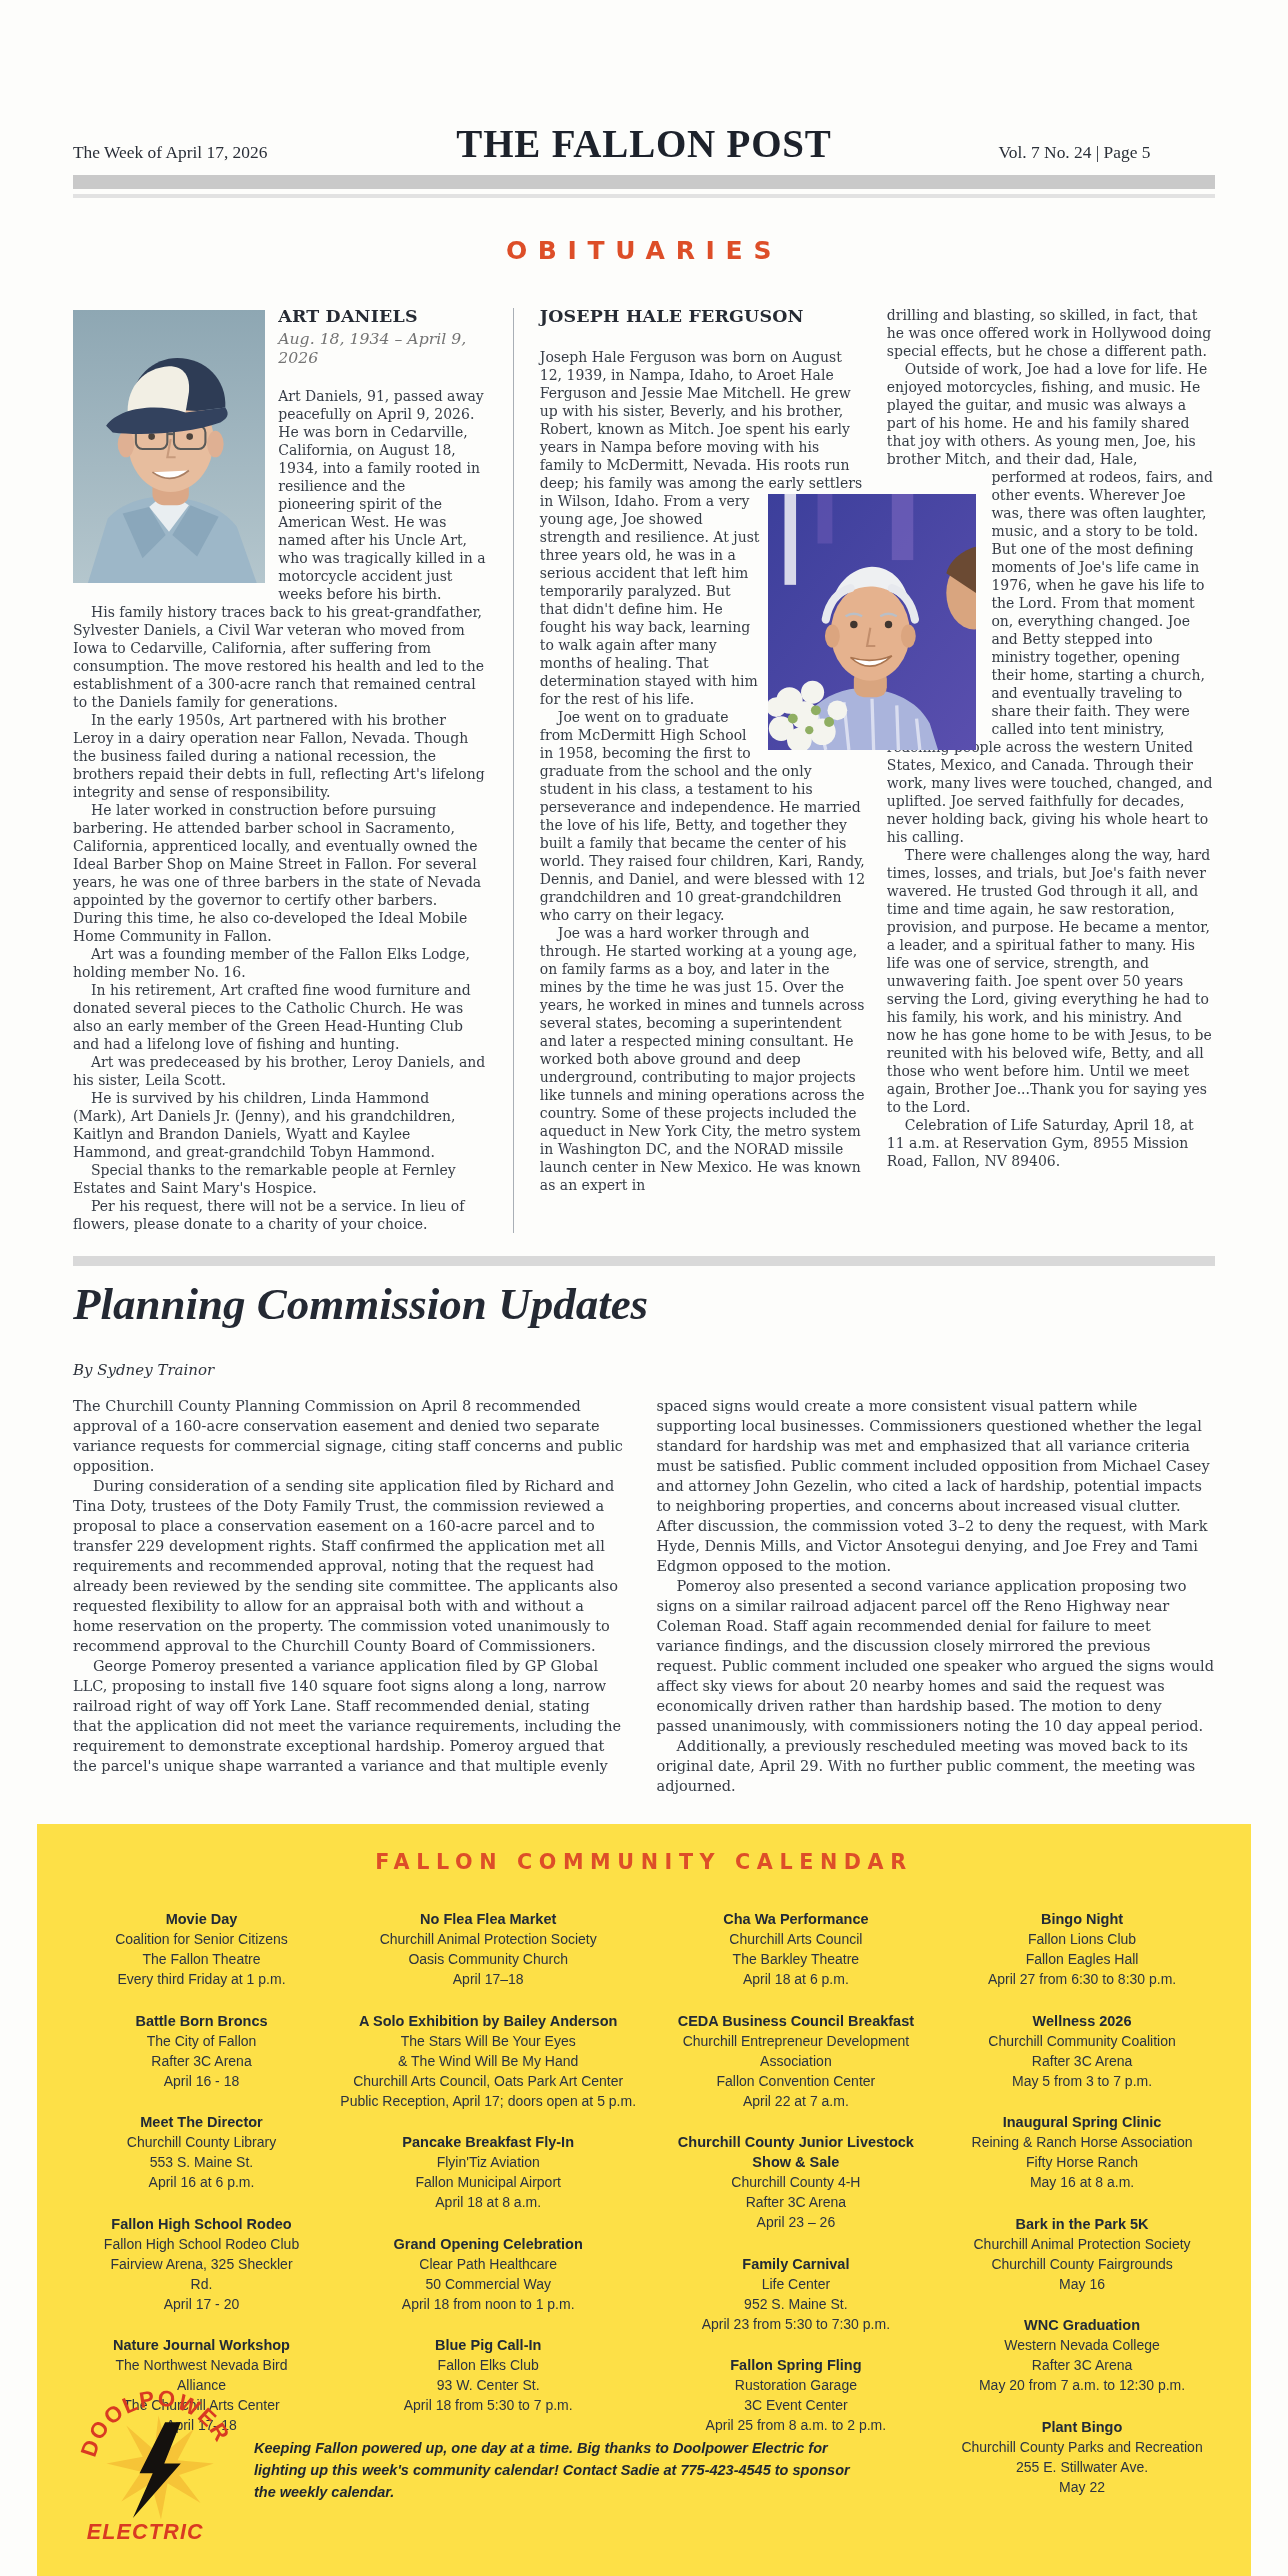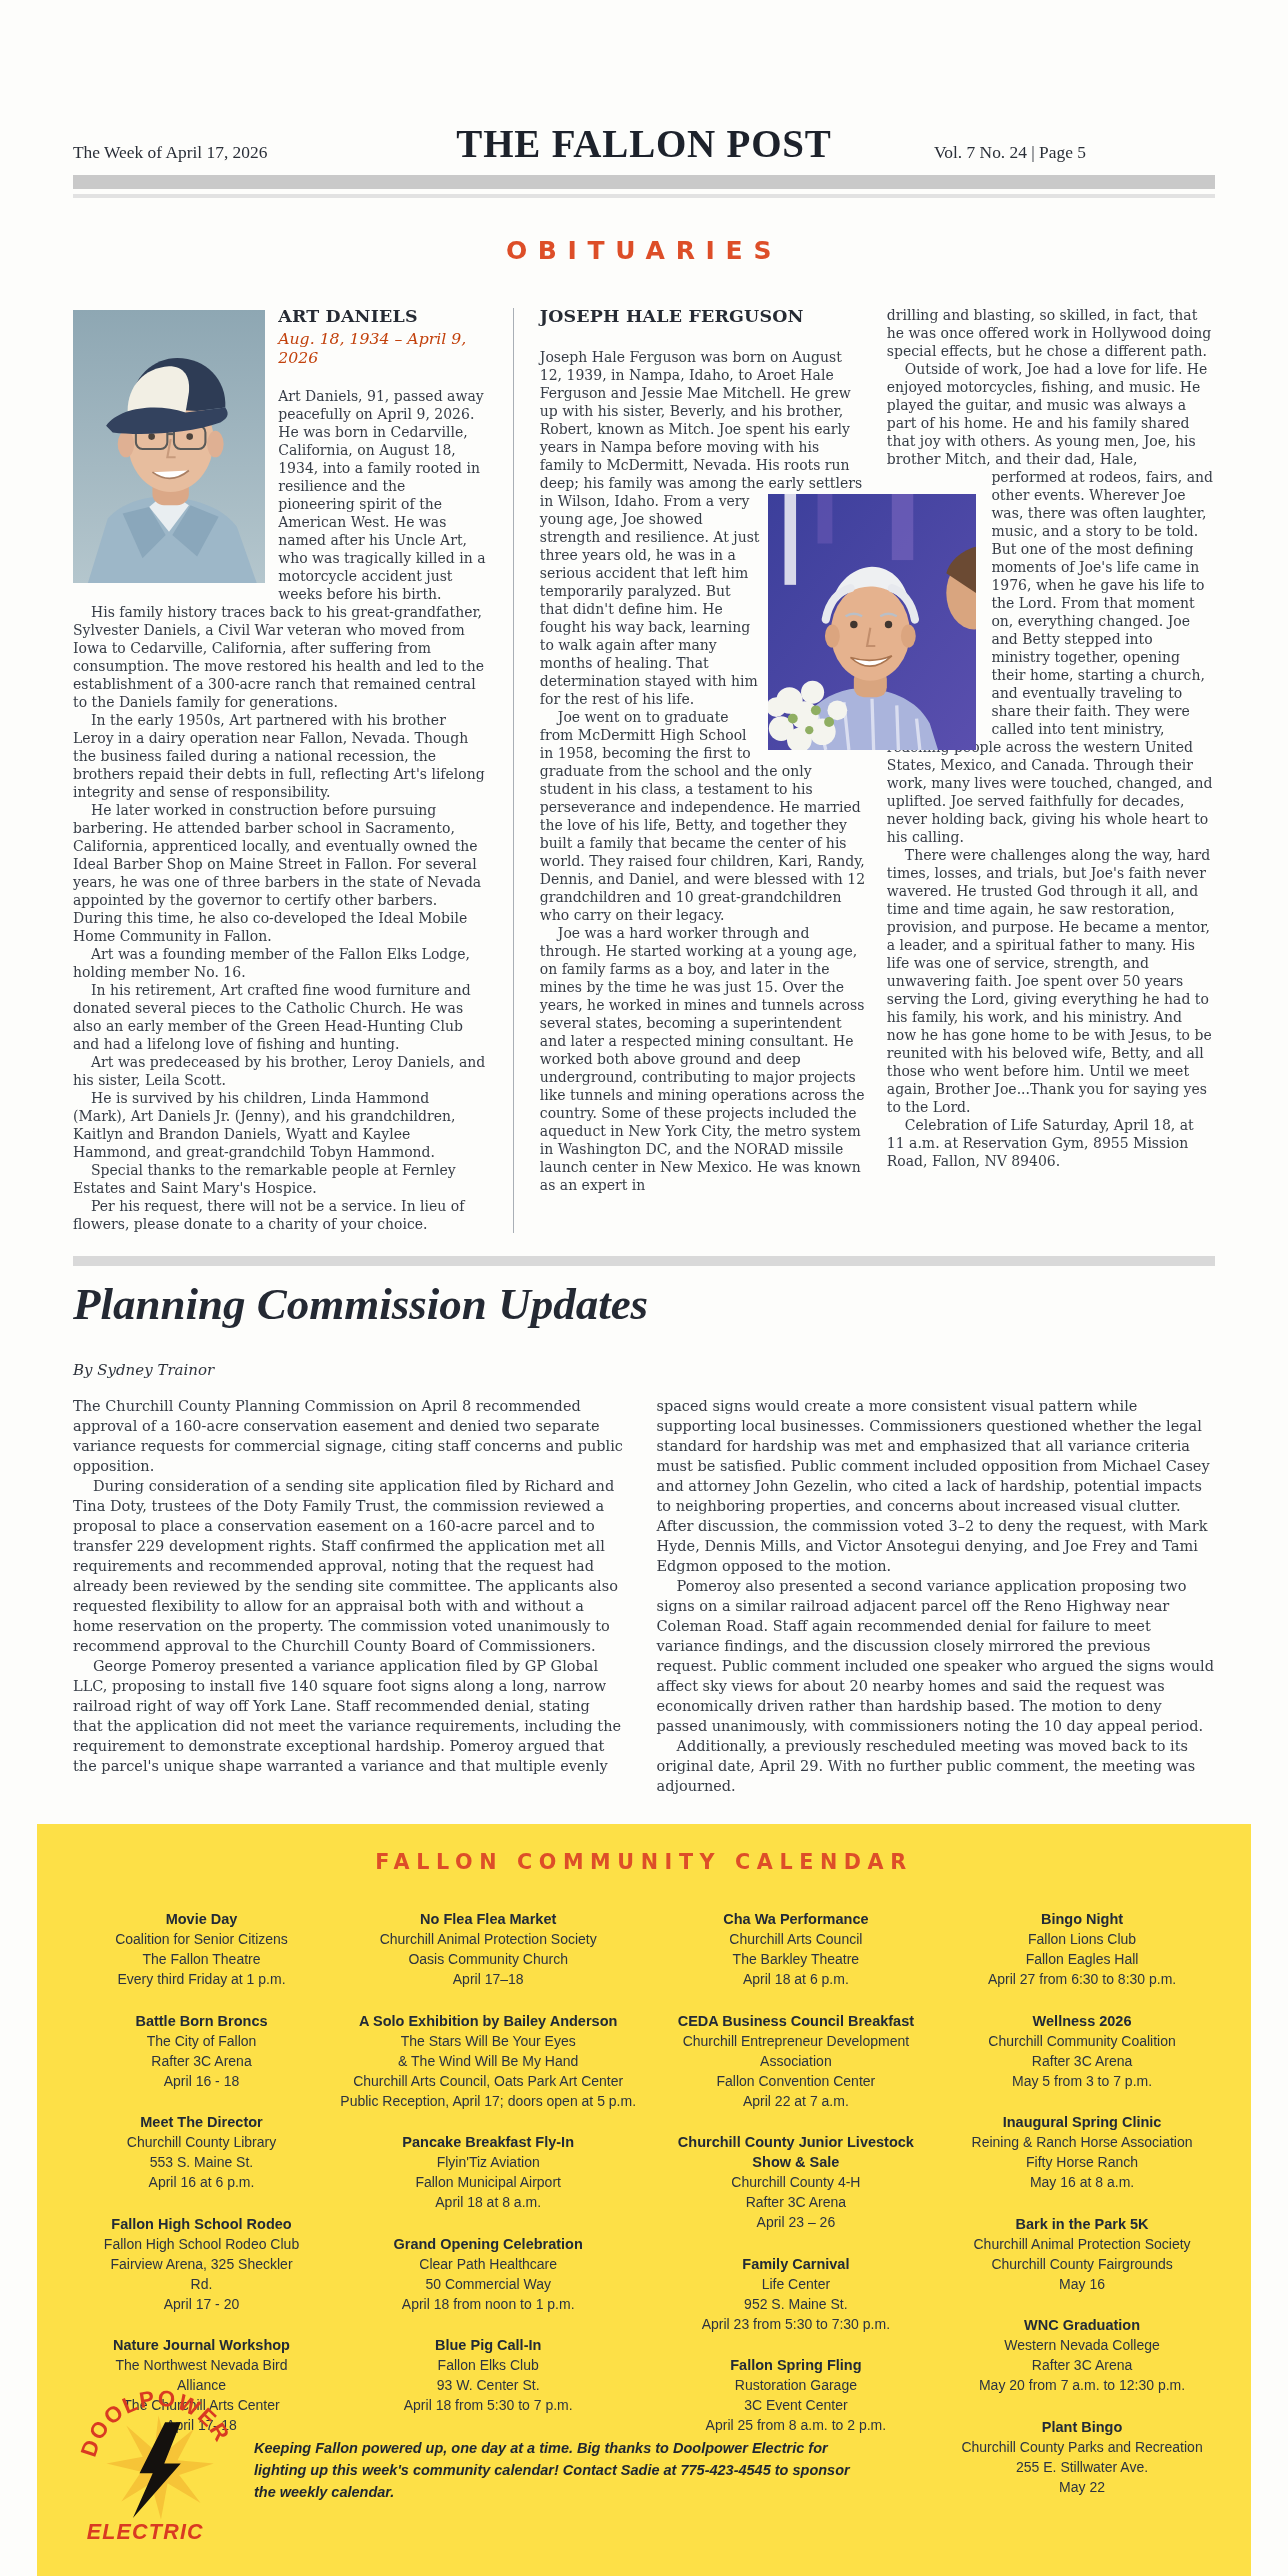--- a/index.html
+++ b/index.html
@@ -9,39 +9,39 @@
     position:relative;overflow:hidden;
     font-family:"DejaVu Serif", serif;color:#363c46;
   }
   .inner{padding:124px 73px 0 73px;}
 
   
   .hdr{display:flex;align-items:flex-end;}
   .hdr-left{width:281px;font-size:17.4px;color:#2a2f38;font-family:"Liberation Serif",serif;}
   .hdr-center{flex:1;text-align:center;font-family:"Liberation Serif",serif;
     font-weight:bold;font-size:39px;letter-spacing:0.8px;color:#1d222b;line-height:1;}
-  .hdr-right{width:281px;text-align:left;font-size:17.4px;color:#2a2f38;font-family:"Liberation Serif",serif;}
+  .hdr-right{width:281px;text-align:center;font-size:17.4px;color:#2a2f38;font-family:"Liberation Serif",serif;}
   .rule-thick{height:14px;background:#c9c9c9;margin-top:12.4px;}
   .rule-thin{height:4.1px;background:#e2e2e2;margin-top:5px;}
 
   
   .obit-title{margin-top:38px;text-align:center;font-family:"DejaVu Sans",sans-serif;
     font-weight:bold;font-size:25px;letter-spacing:10.7px;color:#dd4e28;}
 
   
   .obit-cols{display:flex;margin-top:41px;}
   .obit-col1{width:413px;}
   .obit-vdiv{width:0.8px;background:#a9afb6;margin:1.7px 26.5px 0 26.5px;}
   .obit-col2{width:327px;margin-right:20px;}
   .obit-col3{width:328px;}
   .body-p{margin:0;font-size:14px;line-height:18px;text-align:left;}
   .indent{text-indent:18px;}
   .obit-name{font-size:17.4px;font-weight:bold;color:#262b34;letter-spacing:0.2px;margin:0;
     font-family:"DejaVu Serif",serif;}
-  .obit-dates{font-style:italic;font-size:15.7px;margin:2.5px 0 20px 0;color:#c2410c;}
+  .obit-dates{font-style:italic;font-size:15.7px;margin:2.5px 0 20px 0;color:#737373;}
   .obit-name.joe{margin-bottom:21.5px;}
 
   .art-photo{float:left;width:192px;height:273px;margin:3.3px 13.2px 6.6px 0;display:block;}
   .wrapR{float:right;width:99px;height:252px;position:relative;margin:2.5px 0 3.3px 8.3px;}
   .joe-photo{position:absolute;left:0;top:0;width:208px;height:256px;z-index:3;display:block;}
   .wrapL{float:left;width:98px;height:248px;margin:2.5px 6.6px 3.3px 0;}
 
   
   .mid-rule{height:10px;background:#d9d9d9;margin-top:23px;}
   .headline{margin-top:13.2px;font-family:"Liberation Serif",serif;

